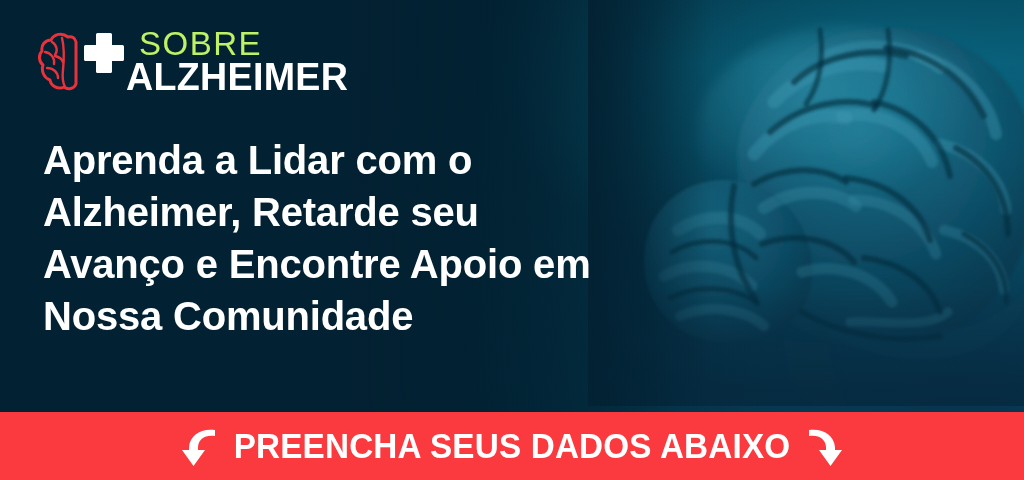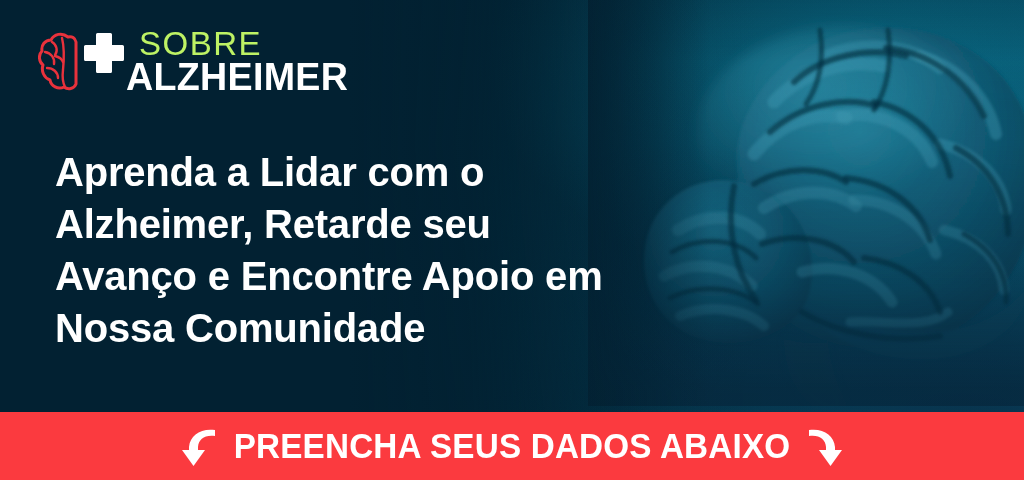--- a/index.html
+++ b/index.html
@@ -98,21 +98,21 @@
     transform: scaleX(0.965);
     transform-origin: left top;
   }
 
   
   .headline {
     position: absolute;
     left: 43px;
     top: 134px;
     width: 560px;
-    margin: 12px;
+    margin: 0;
     font-size: 40px;
     line-height: 52px;
     font-weight: 700;
     color: #ffffff;
     letter-spacing: -0.2px;
   }
 
   
   .cta-bar {
     position: absolute;

